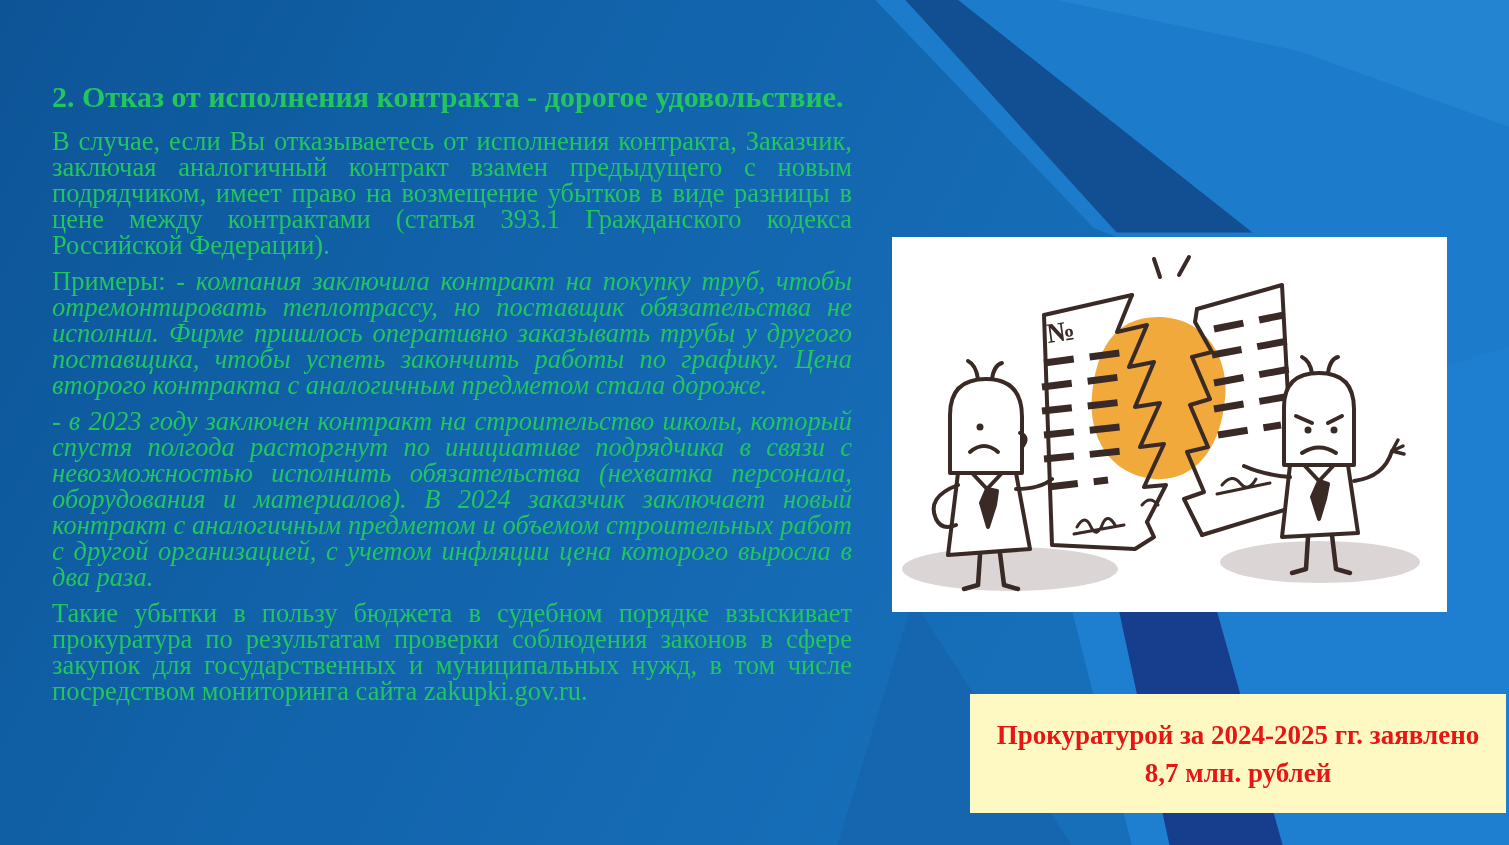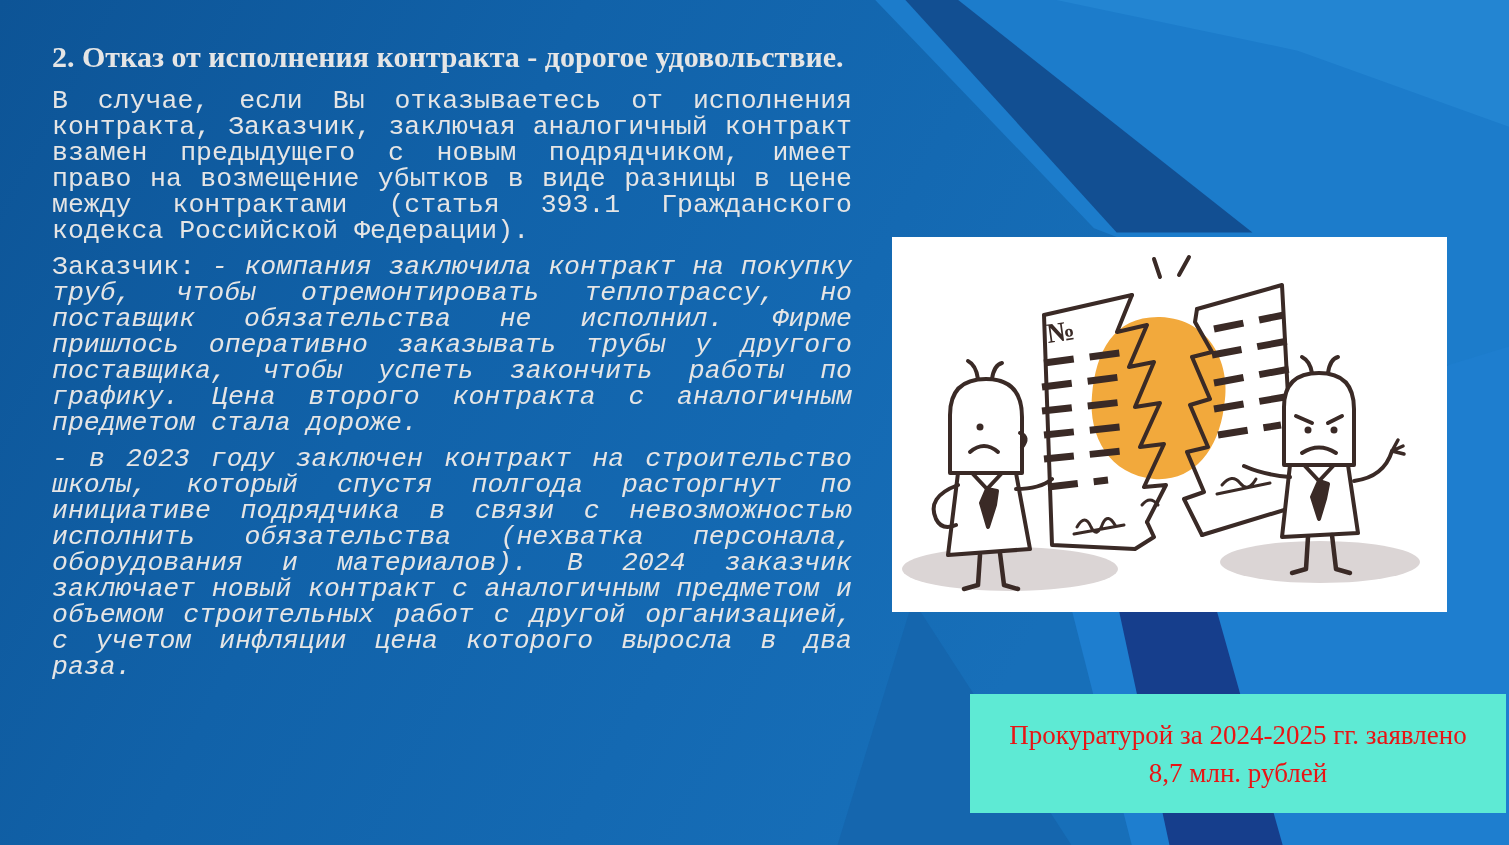--- a/index.html
+++ b/index.html
@@ -20,62 +20,63 @@
   .bg-v-fold{background:#1566ae;clip-path:polygon(55.5% 100%,60.5% 71%,71% 100%);}
 
   
   .text-col{
     position:absolute;left:52px;top:40px;width:800px;color:#ffffff;
   }
   .slide-title{
     font-size:30px;line-height:34px;font-weight:bold;margin:0 0 14px;
     text-align:justify;
   }
-  p.body{font-size:26.5px;line-height:26px;margin:0 0 10px;text-align:justify;font-family:Liberation Mono, monospace;}
+  p.body{font-size:26.5px;line-height:26px;margin:0 0 10px;text-align:justify;}
   p.body.last{margin-bottom:0;}
   .it{font-style:italic;}
   .conclusion{
     text-align:center;font-weight:bold;font-style:italic;padding:0 8px;
   }
 
   
   .card{
     position:absolute;left:892px;top:237px;width:555px;height:375px;
     background:#ffffff;
   }
   .card svg{display:block;width:100%;height:100%;}
 
   
   .stat-box{
     position:absolute;left:970px;top:694px;width:536px;height:119px;
-    background:#5eead4;
+    background:#fef9c3;
     display:flex;flex-direction:column;justify-content:center;
-    text-align:center;font-weight:normal;font-size:27px;line-height:38px;
+    text-align:center;font-weight:bold;font-size:27px;line-height:38px;
   }
 </style>
 </head>
 <body>
 
 <div class="canvas">
 
   <div class="bg">
     <div class="bg-base"></div>
     <div class="bg-top-right"></div>
     <div class="bg-top-right-light"></div>
     <div class="bg-fold-wedge"></div>
     <div class="bg-right-bottom"></div>
     <div class="bg-dark-band"></div>
     <div class="bg-v-fold"></div>
   </div>
 
-  <div class="text-col" style="color: #e5e5e5;">
+  <div class="text-col" style="color: #22c55e; margin-top: 40px;">
     <h1 class="slide-title">2. Отказ от исполнения контракта - дорогое удовольствие.</h1>
     <p class="body">В случае, если Вы отказываетесь от исполнения контракта, Заказчик, заключая аналогичный контракт взамен предыдущего с новым подрядчиком, имеет право на возмещение убытков в виде разницы в цене между контрактами (статья 393.1 Гражданского кодекса Российской Федерации).</p>
-    <p class="body"><span>Заказчик:</span><span class="it"> - компания заключила контракт на покупку труб, чтобы отремонтировать теплотрассу, но поставщик обязательства не исполнил. Фирме пришлось оперативно заказывать трубы у другого поставщика, чтобы успеть закончить работы по графику. Цена второго контракта с аналогичным предметом стала дороже.</span></p>
+    <p class="body"><span>Примеры:</span><span class="it"> - компания заключила контракт на покупку труб, чтобы отремонтировать теплотрассу, но поставщик обязательства не исполнил. Фирме пришлось оперативно заказывать трубы у другого поставщика, чтобы успеть закончить работы по графику. Цена второго контракта с аналогичным предметом стала дороже.</span></p>
     <p class="body it">- в 2023 году заключен контракт на строительство школы, который спустя полгода расторгнут по инициативе подрядчика в связи с  невозможностью исполнить обязательства (нехватка персонала, оборудования и материалов). В 2024 заказчик заключает новый контракт с аналогичным предметом и объемом строительных работ с другой организацией, с учетом инфляции цена которого выросла в два раза.</p>
+    <p class="body last">Такие убытки в пользу бюджета в судебном порядке взыскивает прокуратура по результатам проверки соблюдения законов в сфере закупок для государственных и муниципальных нужд, в том числе посредством мониторинга сайта zakupki.gov.ru.</p>
   </div>
 
   <div class="card">
     <svg viewBox="0 0 555 375" stroke-linecap="round" stroke-linejoin="round">
 
       <ellipse cx="118" cy="332" rx="108" ry="22" fill="#dbd5d5"></ellipse>
       <ellipse cx="428" cy="325" rx="100" ry="21" fill="#dbd5d5"></ellipse>
 
       <g>
         <path fill="#ffffff" d="M152 78 L240 58 L225 95 L255 88 L237 130 L262 125 L243 170 L268 166 L248 210 L272 207 L252 250 L274 248 L255 285 L262 300 L243 312 L160 308 Z"></path>

